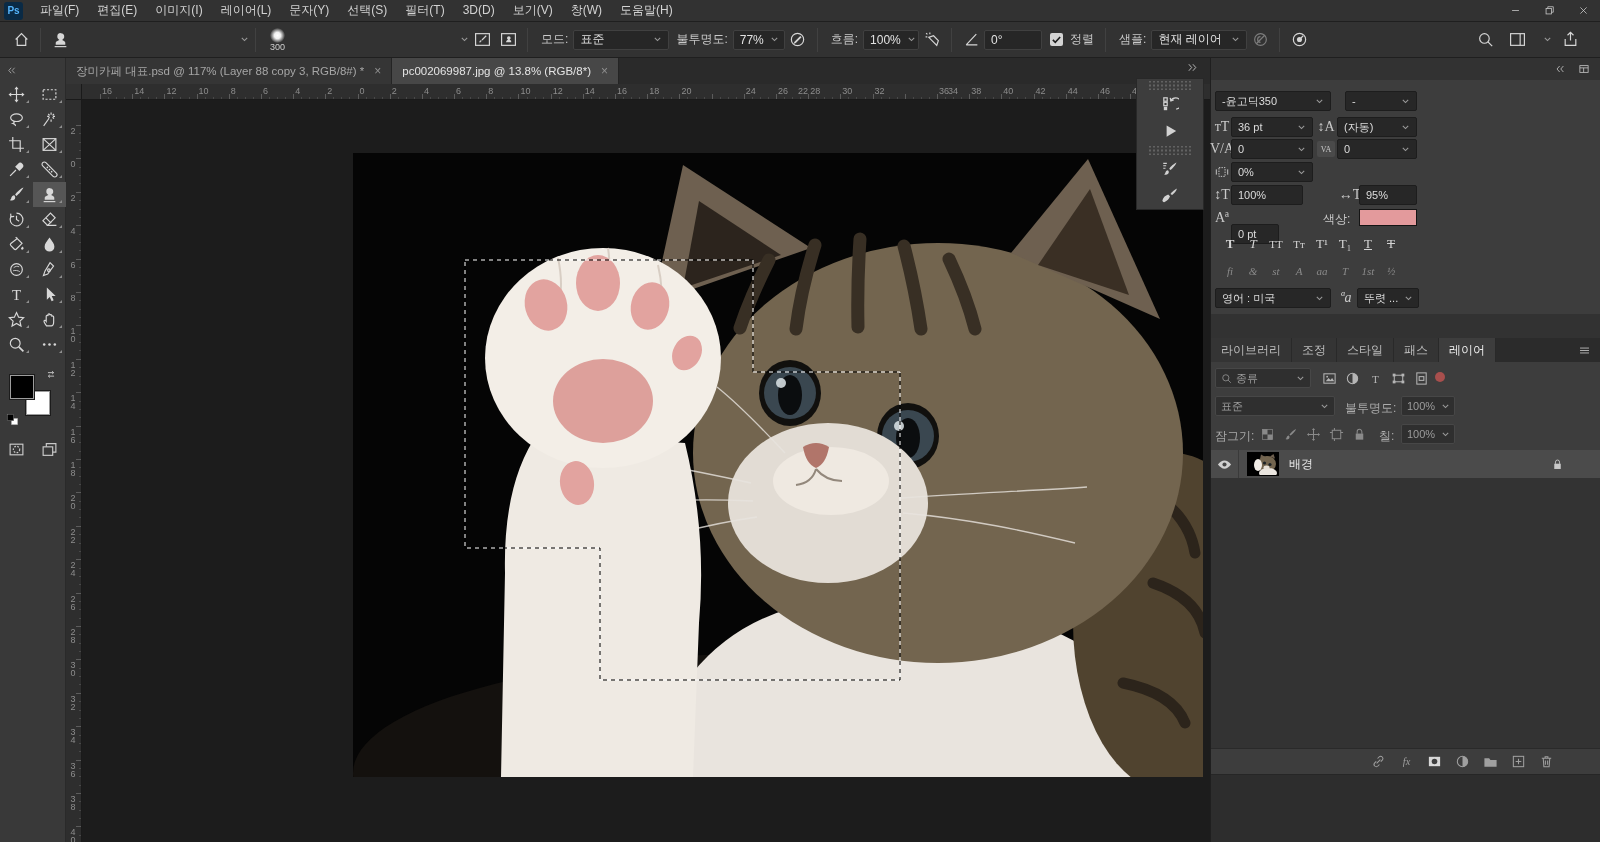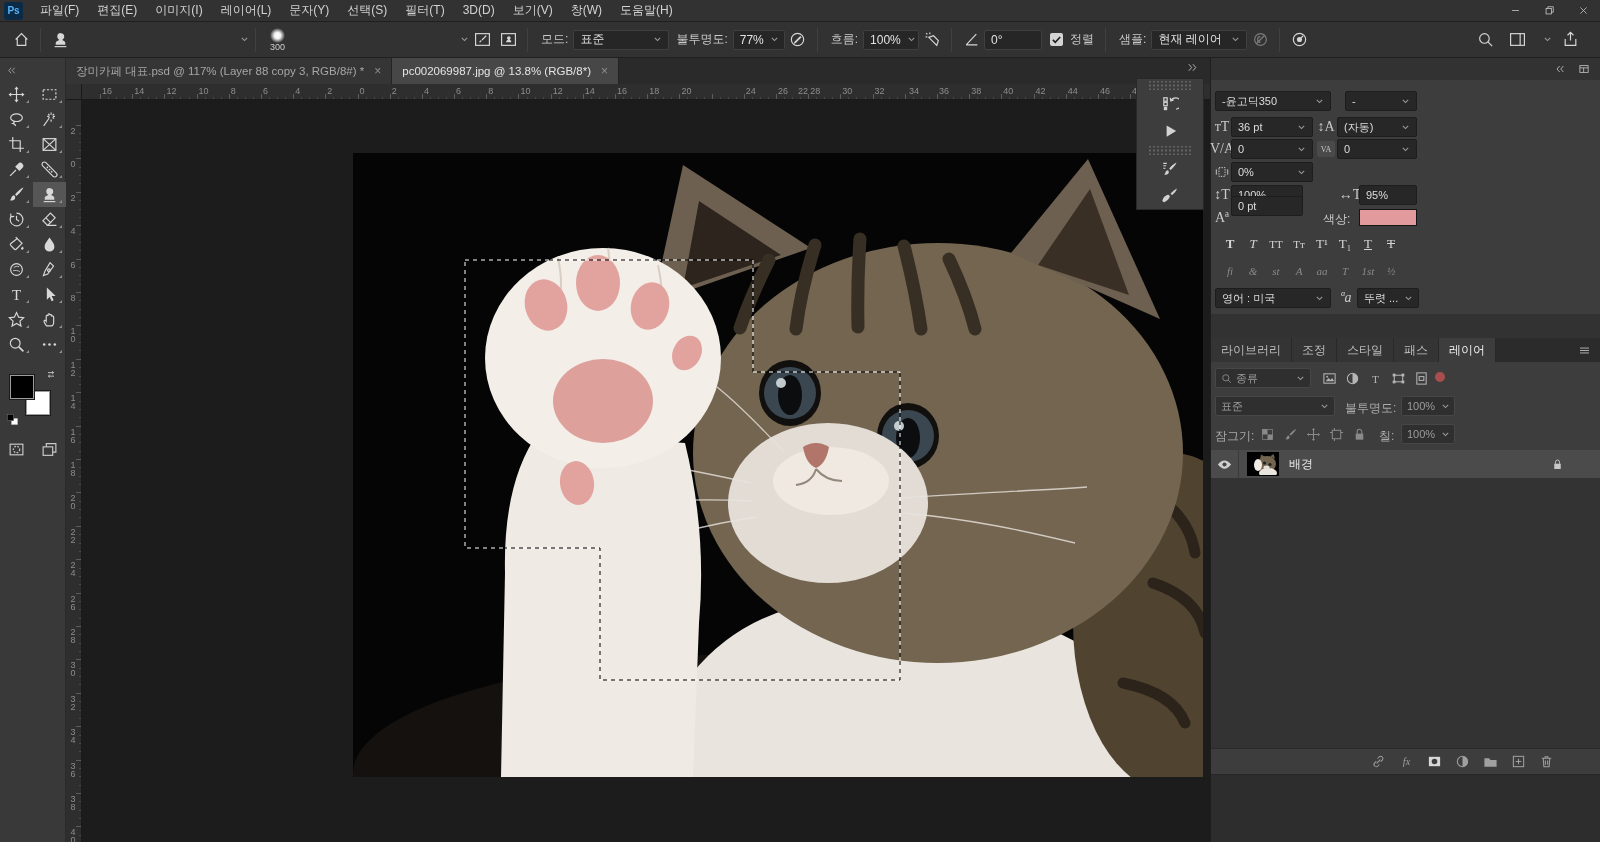--- a/index.html
+++ b/index.html
@@ -650,21 +650,21 @@
         <span class="hr-num" style="left: 760.37px;">30</span>
         <span class="hr-tick" style="left: 758.37px;"></span>
         <span class="hr-tick minor" style="left: 766.42px;"></span>
         <span class="hr-tick minor" style="left: 774.47px;"></span>
         <span class="hr-tick minor" style="left: 782.52px;"></span>
         <span class="hr-num" style="left: 792.56px;">32</span>
         <span class="hr-tick" style="left: 790.56px;"></span>
         <span class="hr-tick minor" style="left: 798.61px;"></span>
         <span class="hr-tick minor" style="left: 806.66px;"></span>
         <span class="hr-tick minor" style="left: 814.71px;"></span>
-        <span class="hr-num" style="left: 827px;">34</span>
+        <span class="hr-num" style="left: 866px;">34</span>
         <span class="hr-tick" style="left: 822.75px;"></span>
         <span class="hr-tick minor" style="left: 830.8px;"></span>
         <span class="hr-tick minor" style="left: 838.85px;"></span>
         <span class="hr-tick minor" style="left: 846.9px;"></span>
         <span class="hr-num" style="left: 856.94px;">36</span>
         <span class="hr-tick" style="left: 854.94px;"></span>
         <span class="hr-tick minor" style="left: 862.99px;"></span>
         <span class="hr-tick minor" style="left: 871.04px;"></span>
         <span class="hr-tick minor" style="left: 879.09px;"></span>
         <span class="hr-num" style="left: 889.13px;">38</span>
@@ -982,21 +982,21 @@
       <div class="cicon" style="left:2px;top:105px">↕T</div>
       <div class="cfield" style="left:20px;top:105px;width:72px">
         <span>100%</span>
       </div>
       <div class="cicon" style="left:130px;top:105px">↔T</div>
       <div class="cfield" style="left:148px;top:105px;width:58px">
         <span>95%</span>
       </div>
 
       <div class="cicon" style="left:2px;top:128px">Aª</div>
-      <div class="cfield" style="left:20px;top:116px;width:72px">
+      <div class="cfield" style="left:20px;top:144px;width:48px">
         <span>0 pt</span>
       </div>
       <div class="clabel" style="left:112px;top:131px">색상:</div>
       <div id="charColorSwatch" style="left: 148px; top: 129px; width: 58px; background: rgb(227, 154, 156);"></div>
 
       <div class="btnrow" style="left:8px;top:154px" id="styleBtns">
           <span class="sbtn sb0">T</span>
           <span class="sbtn sb1">T</span>
           <span class="sbtn sb2">TT</span>
           <span class="sbtn sb3">Tᴛ</span>

